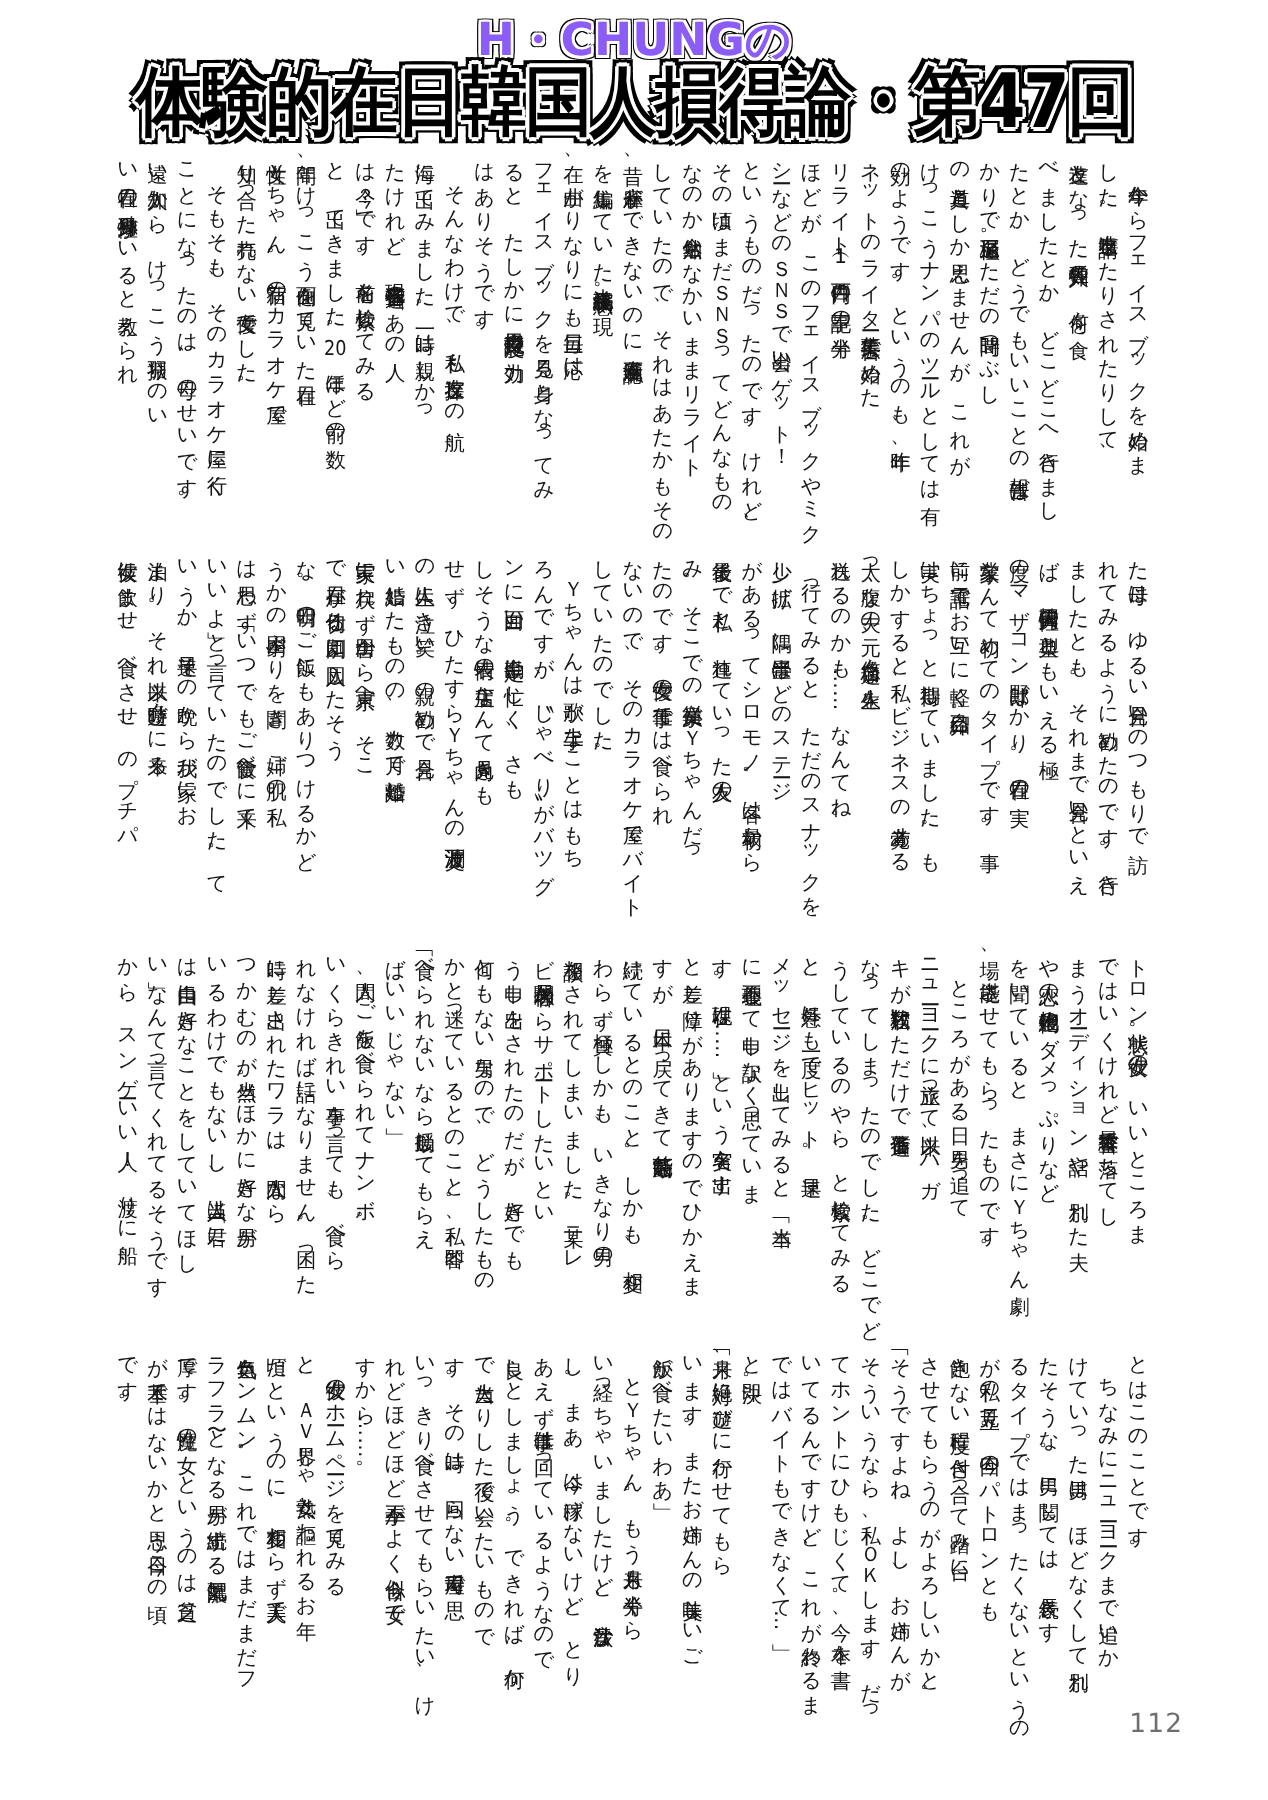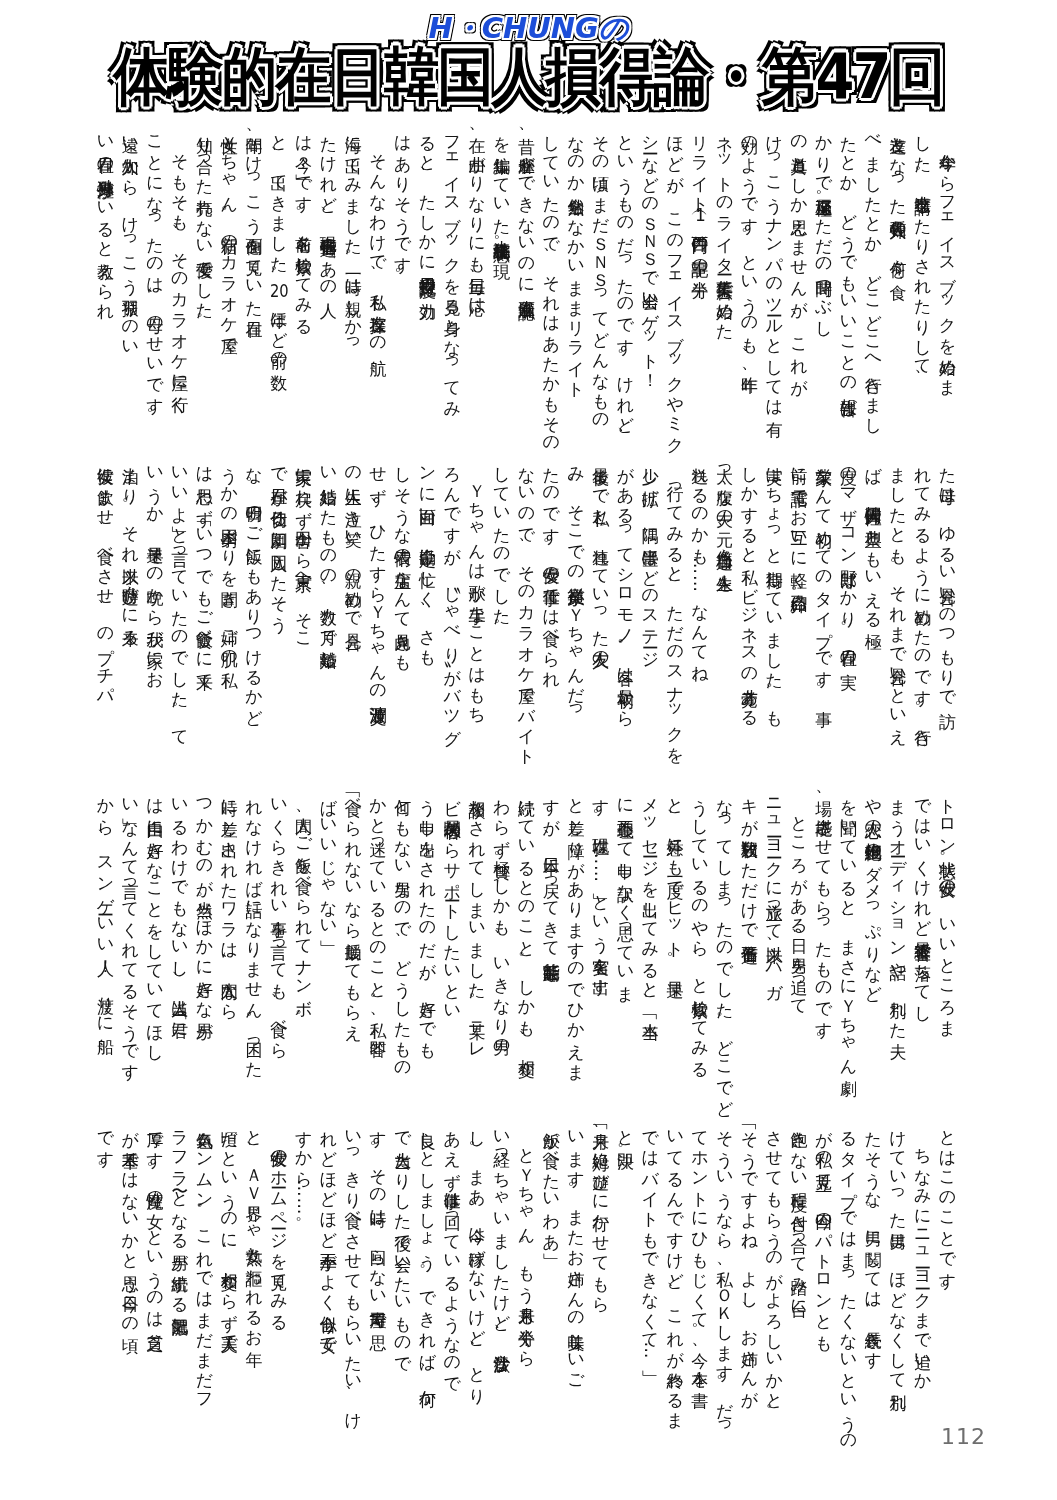--- a/index.html
+++ b/index.html
@@ -19,31 +19,30 @@
   .title-wrap {
     position: absolute;
     top: 14px;
     left: 0;
     width: 1057px;
     text-align: center;
     line-height: 1;
   }
   .title-small {
     display: inline-block;
-    font-size: 29px;
+    font-size: 38px;
     font-weight: 900;
     letter-spacing: 0px;
-    color: #1d4ed8;
+    color: #8b5cf6;
     white-space: nowrap;
     text-shadow:
       -2px -2px 0 #fff, 2px -2px 0 #fff, -2px 2px 0 #fff, 2px 2px 0 #fff,
       -2px 0 0 #fff, 2px 0 0 #fff, 0 -2px 0 #fff, 0 2px 0 #fff,
       -3px -3px 0 #000, 3px -3px 0 #000, -3px 3px 0 #000, 3px 3px 0 #000,
       -3px 0 0 #000, 3px 0 0 #000, 0 -3px 0 #000, 0 3px 0 #000;
-    font-style: italic;
   }
   .title-main {
     display: inline-block;
     margin-top: 2px;
     font-size: 56px;
     font-weight: 900;
     letter-spacing: -2px;
     color: #000;
     white-space: nowrap;
     transform: scaleY(1.12);

